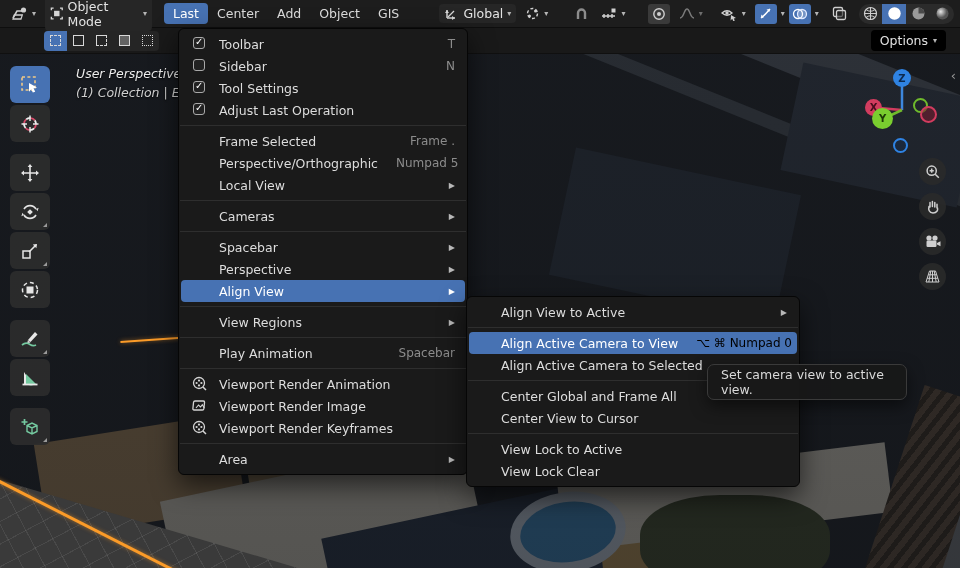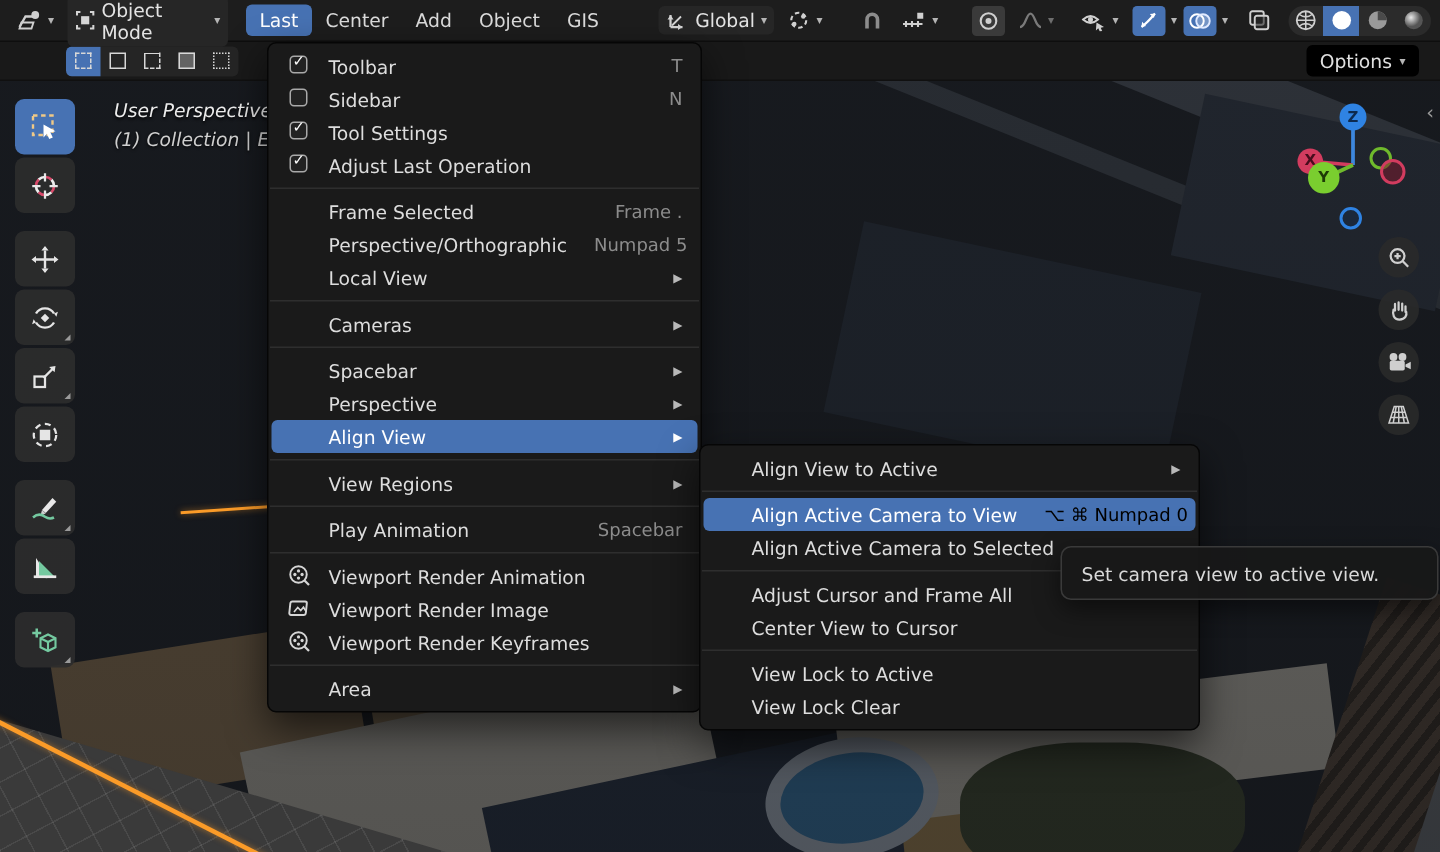--- a/index.html
+++ b/index.html
@@ -84,21 +84,21 @@
   .msep { height:1px; background:#2e2e2e; margin:4px 1px; }
   .mcheck { position:absolute; left:12px; top:4px; width:12px; height:12px; border:1px solid #a9a9a9;
     border-radius:3px; background:#222; }
   .mcheck.on::after { content:"✓"; position:absolute; left:1px; top:-2px; color:#fff; font-size:10px; font-weight:bold; }
   .micon { position:absolute; left:11px; top:3px; }
   .viewmenu { left:178px; top:28px; width:290px; }
   .submenu { left:466px; top:296px; width:334px; }
   .submenu .mrow { padding-left:32px; }
 
   
-  .tooltip { position:absolute; left:707px; top:364px; width:252px; height:36px; background:rgba(24,24,24,.96);
+  .tooltip { position:absolute; left:707px; top:364px; width:200px; height:36px; background:rgba(24,24,24,.96);
     border:1px solid #3a3a3a; border-radius:7px; display:flex; align-items:center; padding:0 13px;
     color:#d9d9d9; z-index:70; box-shadow:0 6px 16px rgba(0,0,0,.5); }
 </style>
 </head>
 <body>
 
 <div class="screen">
 
   <div class="vp">
     <div class="a" style="left:430px;top:20px;width:680px;height:44px;background:#3d424a;transform:rotate(22deg);"></div>
@@ -508,21 +508,21 @@
     <div class="msep"></div>
     <div class="mrow hl">
       <span class="mlabel">Align Active Camera to View</span>
         <span class="mshort">⌥ ⌘ Numpad 0</span>
     </div>
     <div class="mrow">
       <span class="mlabel">Align Active Camera to Selected</span>
     </div>
     <div class="msep"></div>
     <div class="mrow">
-      <span class="mlabel">Adjust Cursor and Frame All</span>
+      <span class="mlabel">Center Global and Frame All</span>
     </div>
     <div class="mrow">
       <span class="mlabel">Center View to Cursor</span>
     </div>
     <div class="msep"></div>
     <div class="mrow">
       <span class="mlabel">View Lock to Active</span>
     </div>
     <div class="mrow">
       <span class="mlabel">View Lock Clear</span>

